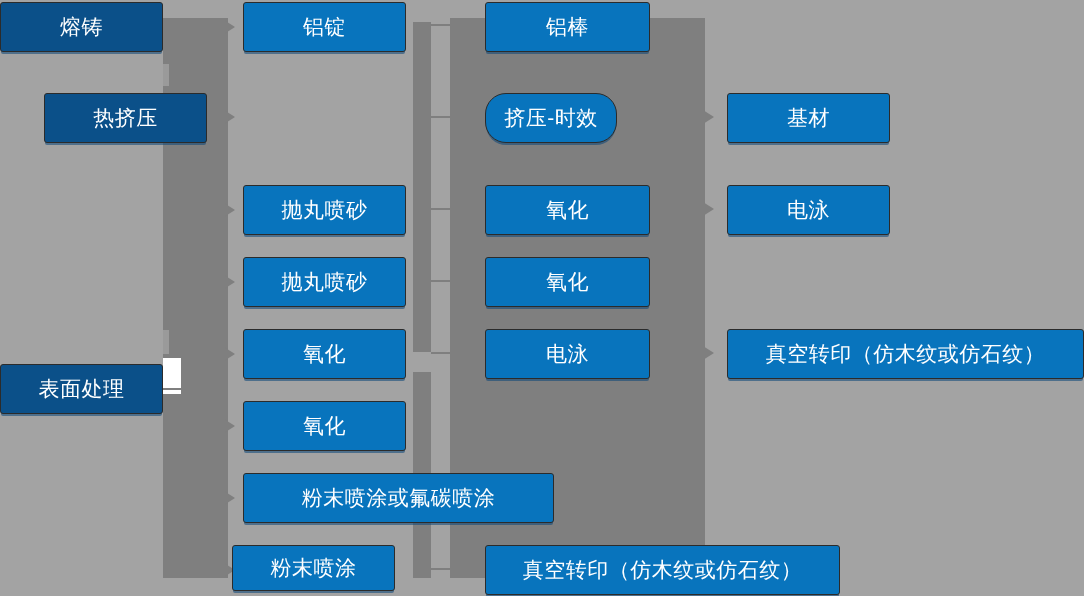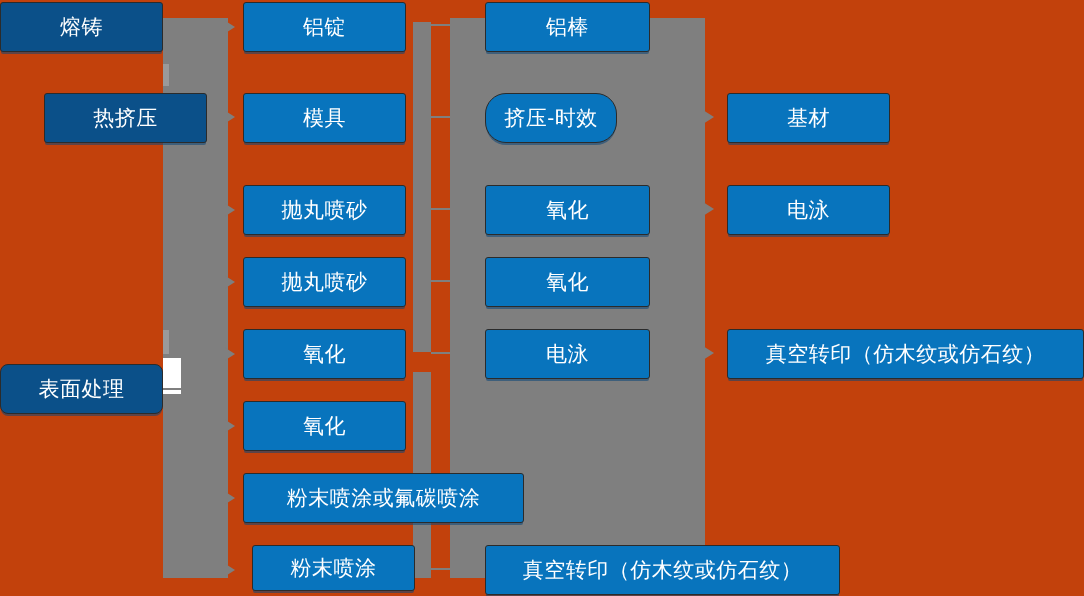--- a/index.html
+++ b/index.html
@@ -7,21 +7,21 @@
     padding: 0;
     background: #ffffff;
   }
   body {
     font-family: "Liberation Sans", "DejaVu Sans", sans-serif;
   }
   #canvas {
     position: relative;
     width: 1084px;
     height: 596px;
-    background: #c2410c;
+    background: #a3a3a3;
     overflow: hidden;
   }
   
   .gray {
     position: absolute;
     background: #7f7f7f;
   }
   
   .arrow {
     position: absolute;
@@ -98,53 +98,50 @@
   <div class="arrow" style="left:703px; top:346px;"></div>
 
   <div class="box dark" style="left:0px; top:2px; width:163px; height:50px;">
     <span>熔铸</span>
   </div>
 
   <div class="box dark" style="left:0px; top:93px; width:163px; height:50px;margin-left:44px;">
     <span>热挤压</span>
   </div>
 
-  <div class="box dark" style="left:0px; top:364px; width:163px; height:50px;border-radius:8px;">
+  <div class="box dark" style="left:0px; top:364px; width:163px; height:50px;">
     <span>表面处理</span>
   </div>
 
   <div class="box light" style="left:243px; top:2px; width:163px; height:50px;">
     <span>铝锭</span>
   </div>
 
-  <div class="box light" style="left:243px; top:93px; width:163px; height:50px;">
-    <span>模具</span>
-  </div>
 
   <div class="box light" style="left:243px; top:185px; width:163px; height:50px;">
     <span>抛丸喷砂</span>
   </div>
 
   <div class="box light" style="left:243px; top:257px; width:163px; height:50px;">
     <span>抛丸喷砂</span>
   </div>
 
   <div class="box light" style="left:243px; top:329px; width:163px; height:50px;">
     <span>氧化</span>
   </div>
 
   <div class="box light" style="left:243px; top:401px; width:163px; height:50px;">
     <span>氧化</span>
   </div>
 
-  <div class="box light wide" style="left:243px; top:473px; width:281px; height:50px;">
+  <div class="box light wide" style="left:243px; top:473px; width:311px; height:50px;">
     <span>粉末喷涂或氟碳喷涂</span>
   </div>
 
-  <div class="box light" style="left:252px; top:545px; width:163px; height:46px;">
+  <div class="box light" style="left:232px; top:545px; width:163px; height:46px;">
     <span>粉末喷涂</span>
   </div>
 
   <div class="box light" style="left:485px; top:2px; width:165px; height:50px;text-align:right;">
     <span>铝棒</span>
   </div>
 
   <div class="box light" style="left:485px; top:93px; width:132px; height:50px;border-radius:21px;">
     <span>挤压-时效</span>
   </div>

